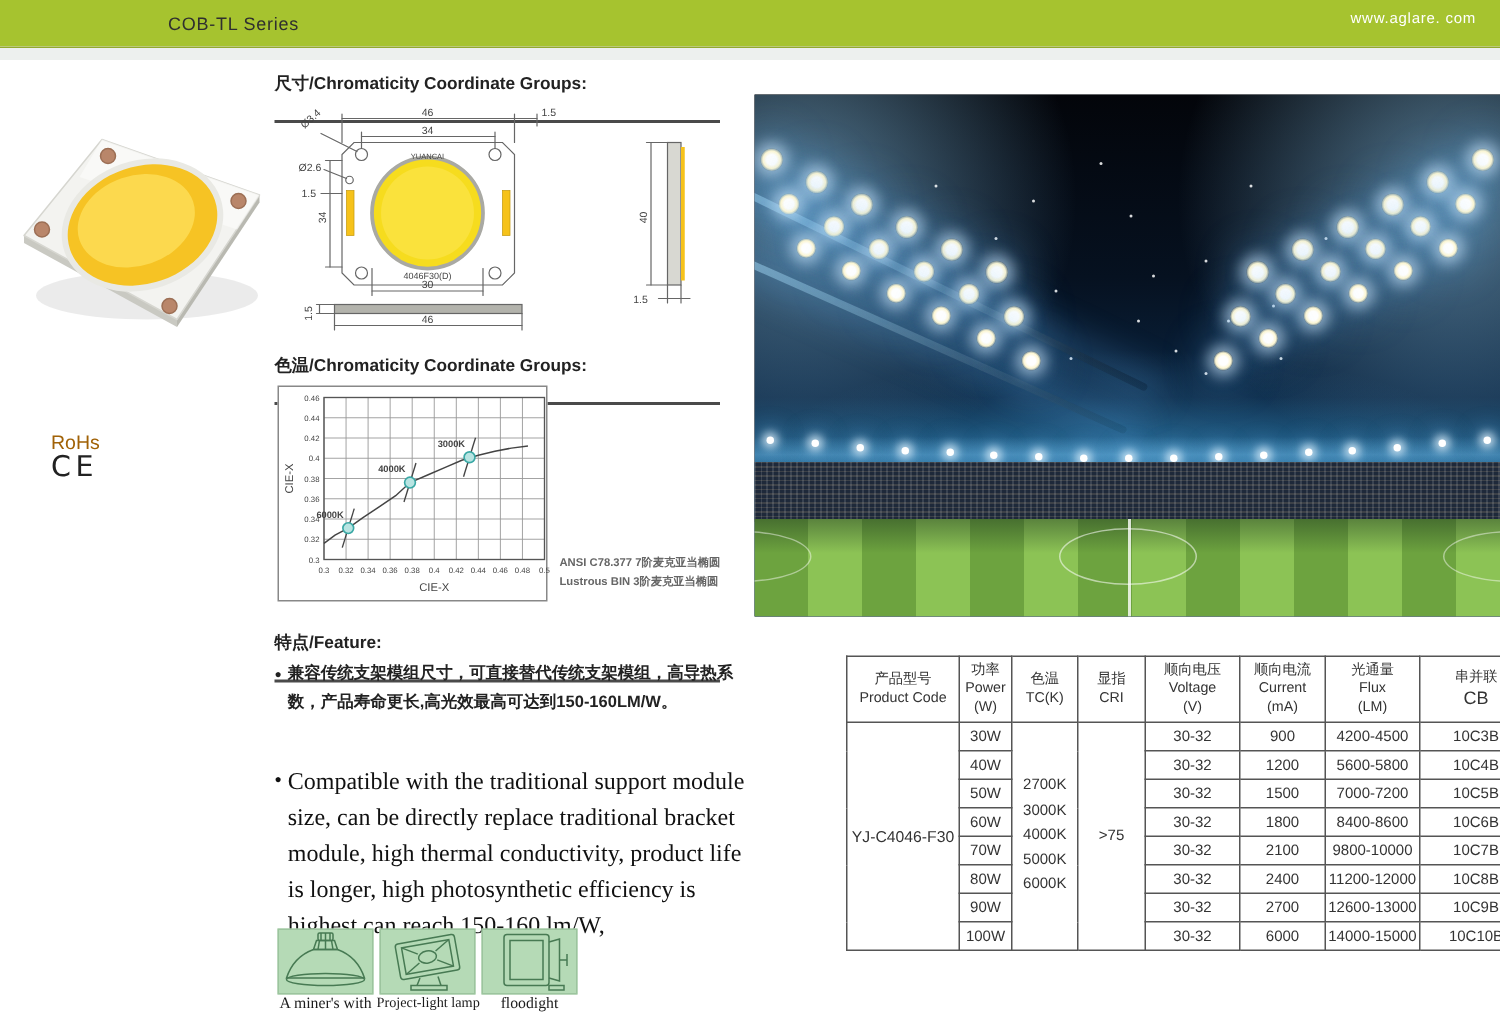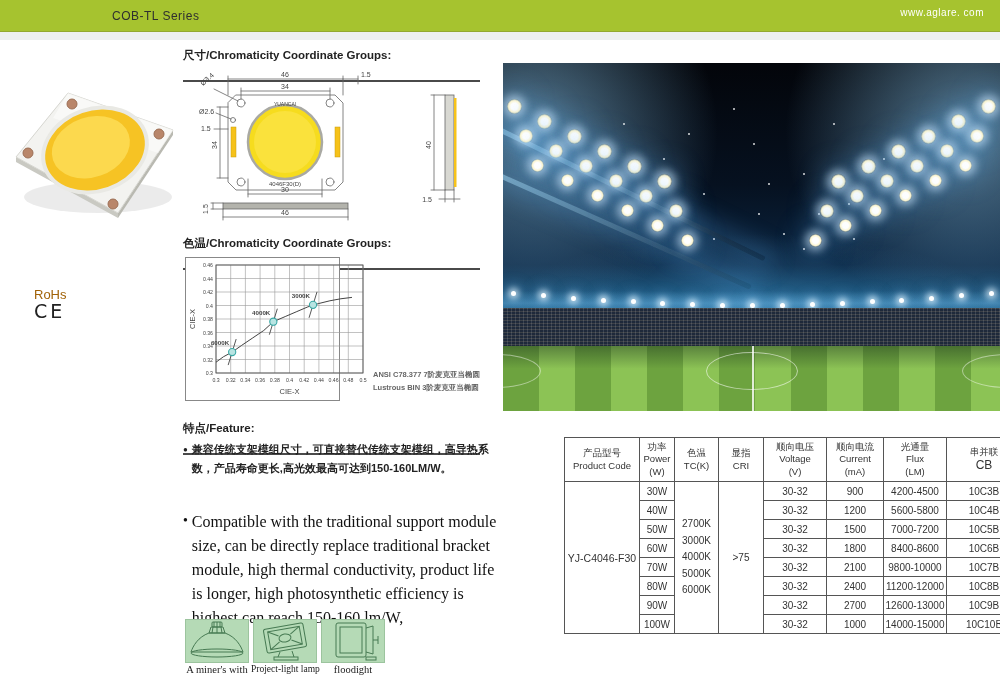--- a/index.html
+++ b/index.html
@@ -18,21 +18,21 @@
 
   
   .sec-title { position:absolute; left:183px; width:297px; font-size:11.5px; font-weight:bold; color:#222;
                padding-bottom:17px; border-bottom:2px solid #4a4a4a; }
 
   
   .ce { position:absolute; left:34px; top:260px; font-size:19px; color:#222; letter-spacing:3px; font-family:"DejaVu Sans", sans-serif;margin-top:40px; }
   .rohs { position:absolute; left:34px; top:287px; font-size:13px; font-weight:normal; color:#a16207; }
 
   
-  .chart-box { position:absolute; left:185px; top:257px; width:155px; height:144px; background:#fff; border:1px solid #888; }
+  .chart-box { position:absolute; left:185px; top:257px; width:180px; height:144px; background:#fff; border:1px solid #888; }
   .chart-note { position:absolute; left:373px; top:369px; width:125px; font-size:7.5px; font-weight:bold; color:#666; line-height:1.7; }
 
   
   .feat-cn { position:absolute; left:183px; top:440px; width:307px; font-size:11px; font-weight:bold; color:#222; line-height:1.75; }
   .feat-en { position:absolute; left:183px; top:510px; width:315px; font-size:16px; color:#111; line-height:1.5;
              font-family:"Liberation Serif", serif; }
   .bullet { display:flex; }
   .bullet::before { content:"●"; font-size:8px; margin-right:4px; margin-top:3px; }
   .feat-en.bullet::before { margin-top:4px; }
 
@@ -472,19 +472,19 @@
     <tr>
       <td>90W</td>
       <td>30-32</td>
       <td>2700</td>
       <td>12600-13000</td>
       <td>10C9B</td>
     </tr>
     <tr>
       <td>100W</td>
       <td>30-32</td>
-      <td>1000</td>
+      <td>6000</td>
       <td>14000-15000</td>
       <td>10C10B</td>
     </tr>
   </tbody>
     </table>
 </div>
 
 </body></html>

